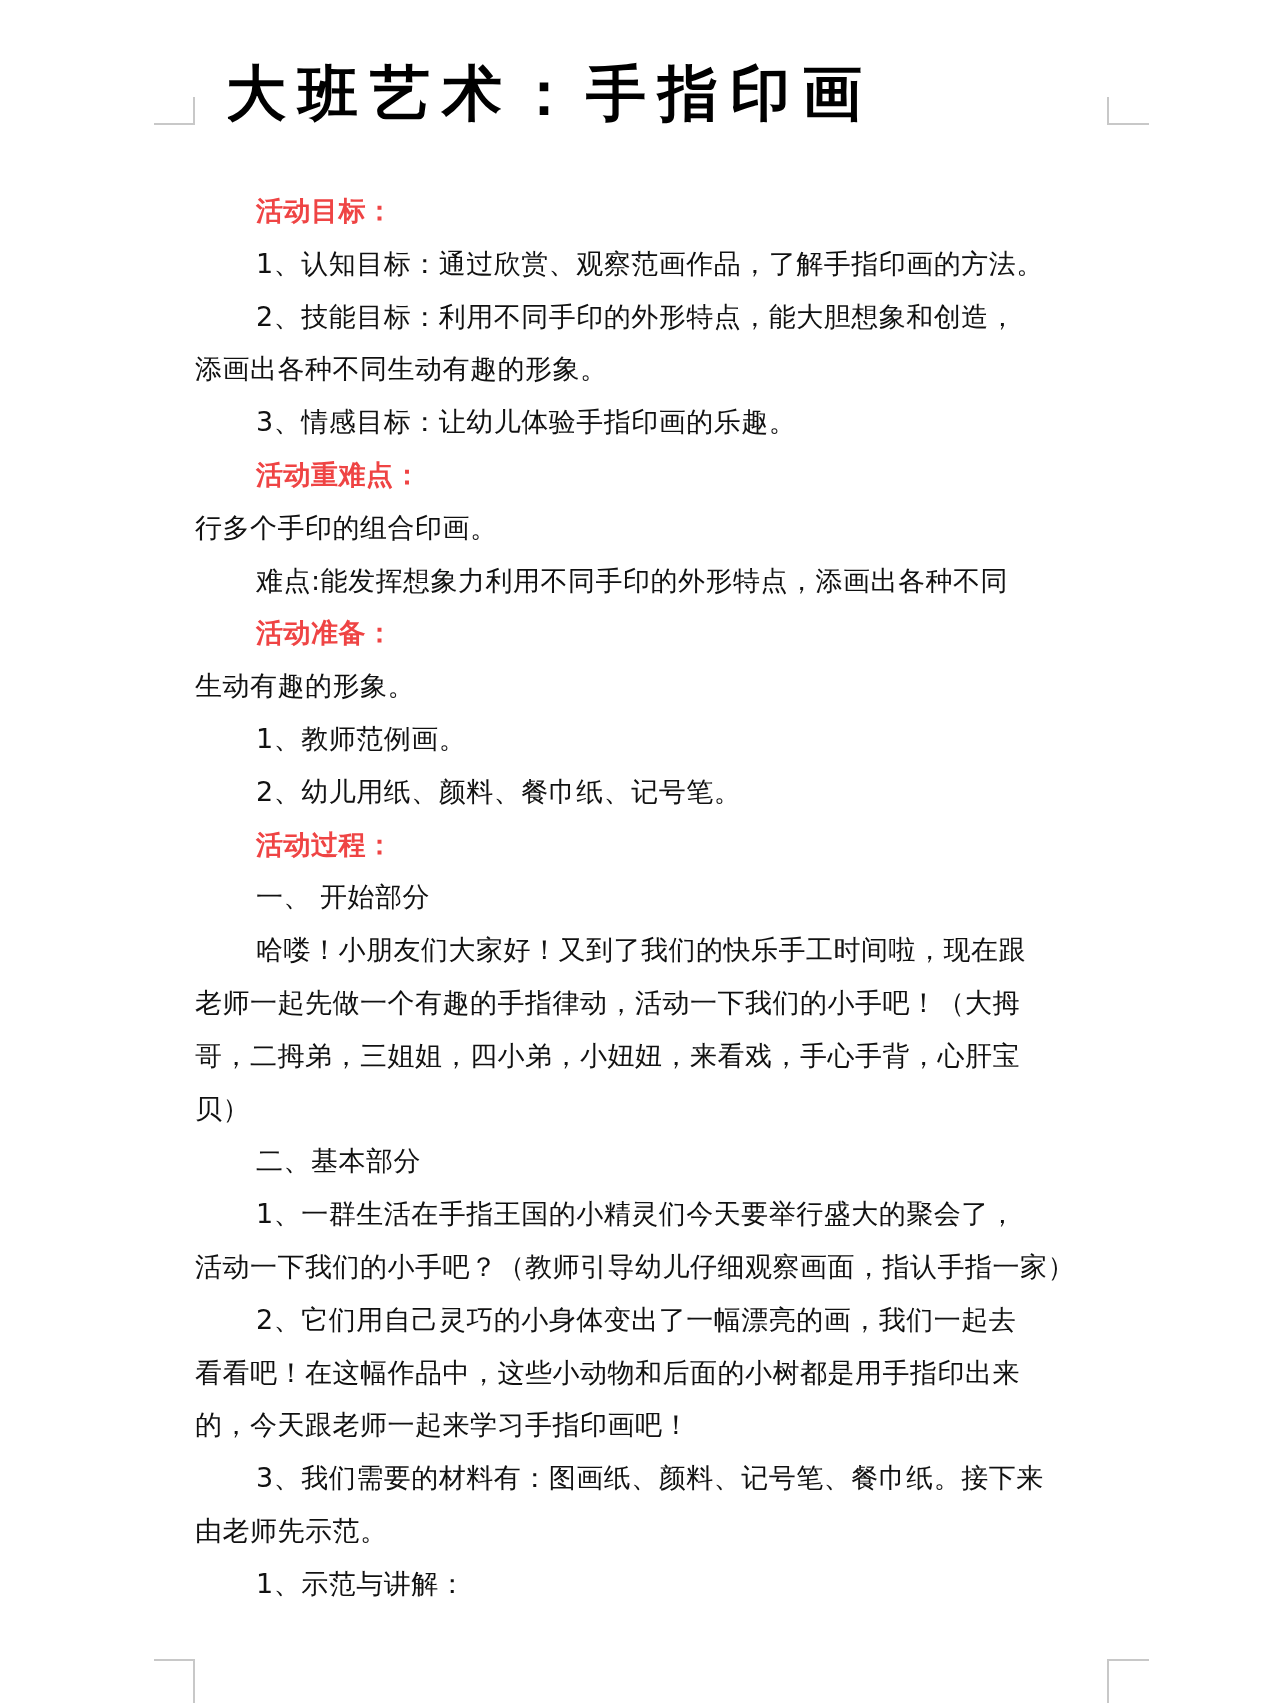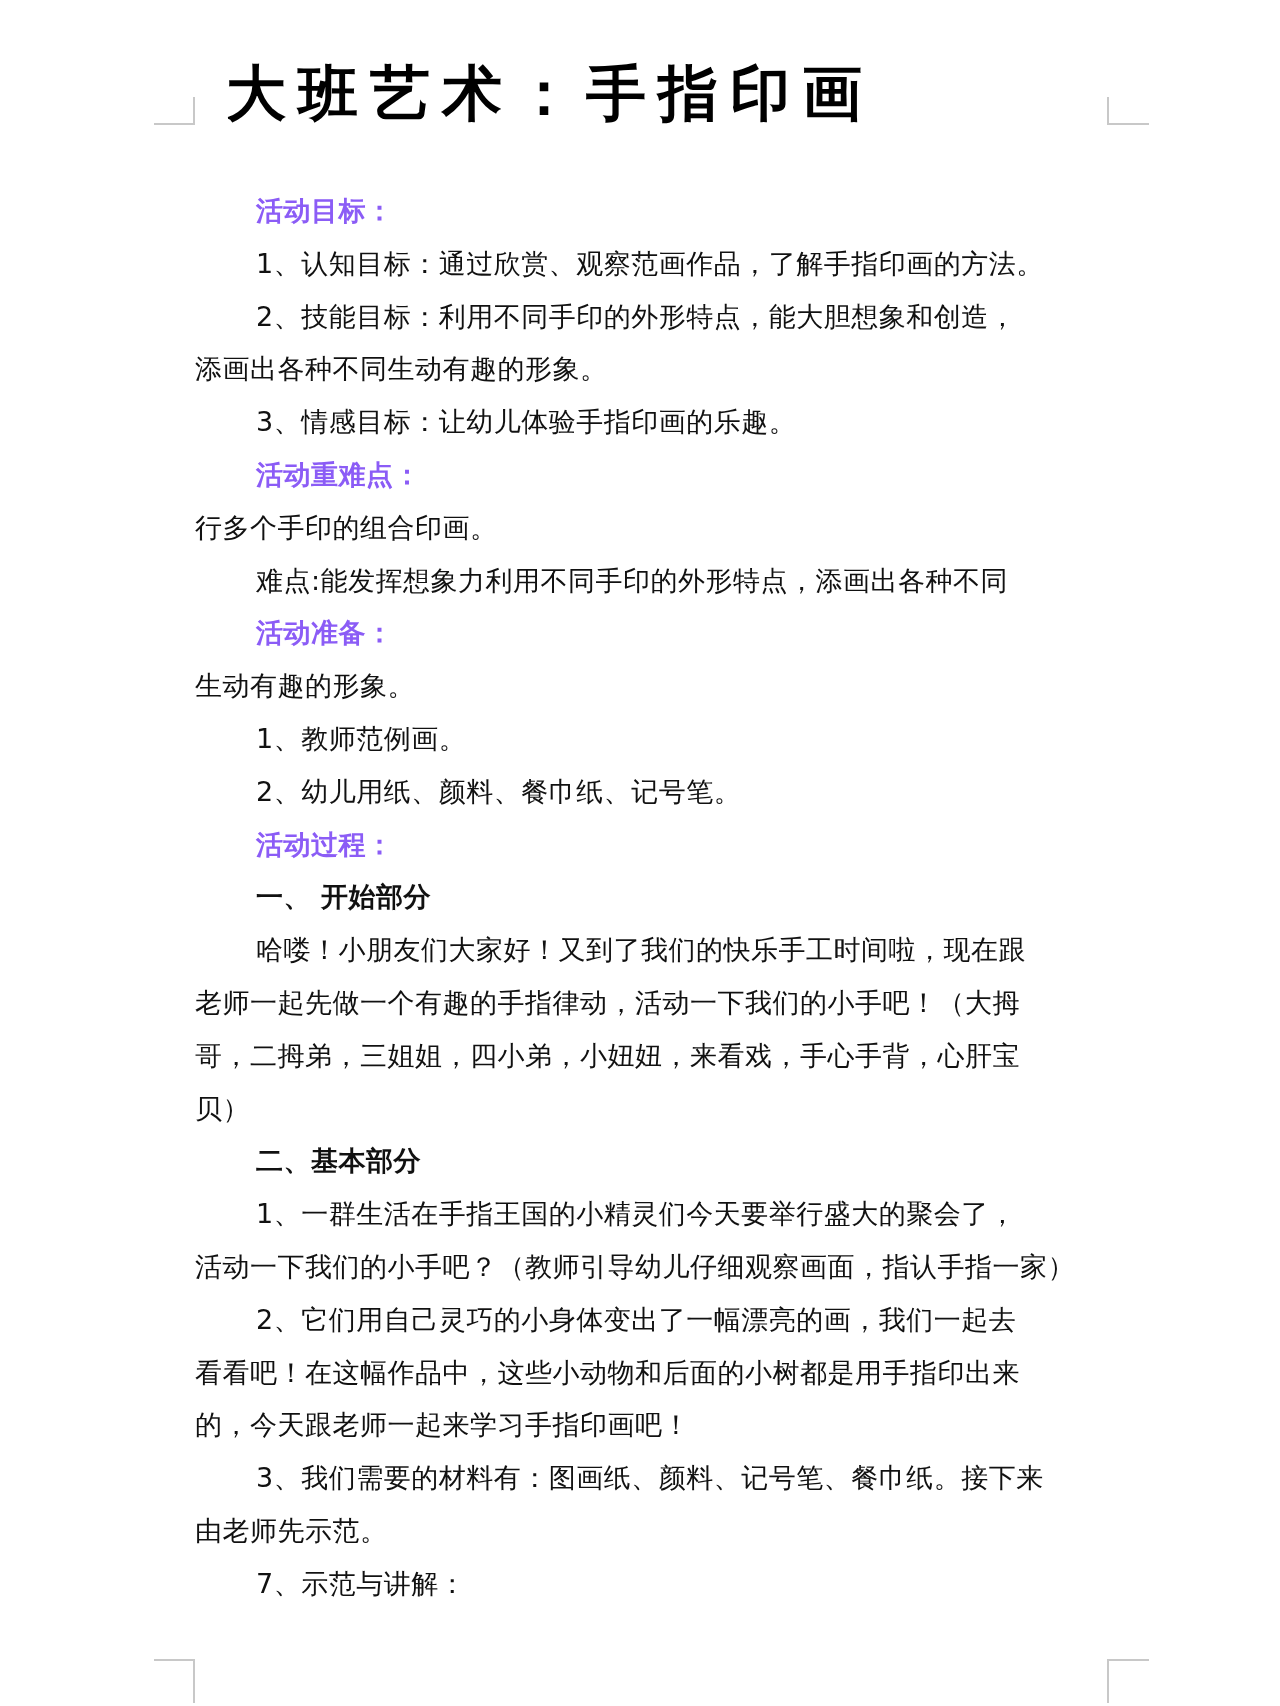--- a/index.html
+++ b/index.html
@@ -9,22 +9,22 @@
   .corner { position: absolute; width: 39px; height: 26px; border-color: #c8c8c8; border-style: solid; border-width: 0; }
   .corner.tl { left: 154px; top: 97px; border-right-width: 2px; border-bottom-width: 2px; }
   .corner.tr { left: 1107px; top: 97px; border-left-width: 2px; border-bottom-width: 2px; width: 40px; }
   .corner.bl { left: 154px; top: 1659px; border-right-width: 2px; border-top-width: 2px; height: 42px; }
   .corner.br { left: 1107px; top: 1659px; border-left-width: 2px; border-top-width: 2px; height: 42px; width: 40px; }
   .title { position: absolute; left: 0; width: 1100px; top: 58px; text-align: center;
            font-size: 60px; font-weight: bold; letter-spacing: 12px; line-height: 70px; color: #000; }
   .content { position: absolute; left: 195px; top: 185px; width: 920px; }
   .line { height: 52.8px; line-height: 52.8px; font-size: 27px; white-space: nowrap; letter-spacing: 0.5px; }
   .indent { padding-left: 61px; }
-  .heading { color: #8b5cf6; font-weight: bold; font-size: 27px; }
-  .subhead { font-weight: bold; }
+  .heading { color: #ef4444; font-weight: bold; font-size: 27px; }
+  .subhead { font-weight: normal; }
 </style>
 </head>
 <body>
 
 <div class="page">
   <div class="corner tl"></div>
   <div class="corner tr"></div>
   <div class="corner bl"></div>
   <div class="corner br"></div>
 
@@ -50,15 +50,15 @@
     <div class="line">哥，二拇弟，三姐姐，四小弟，小妞妞，来看戏，手心手背，心肝宝</div>
     <div class="line">贝）</div>
     <div class="line indent subhead">二、基本部分</div>
     <div class="line indent">1、一群生活在手指王国的小精灵们今天要举行盛大的聚会了，</div>
     <div class="line">活动一下我们的小手吧？（教师引导幼儿仔细观察画面，指认手指一家）</div>
     <div class="line indent">2、它们用自己灵巧的小身体变出了一幅漂亮的画，我们一起去</div>
     <div class="line">看看吧！在这幅作品中，这些小动物和后面的小树都是用手指印出来</div>
     <div class="line">的，今天跟老师一起来学习手指印画吧！</div>
     <div class="line indent">3、我们需要的材料有：图画纸、颜料、记号笔、餐巾纸。接下来</div>
     <div class="line">由老师先示范。</div>
-    <div class="line indent">7、示范与讲解：</div>
+    <div class="line indent">1、示范与讲解：</div>
   </div>
 </div>
 
 </body></html>

